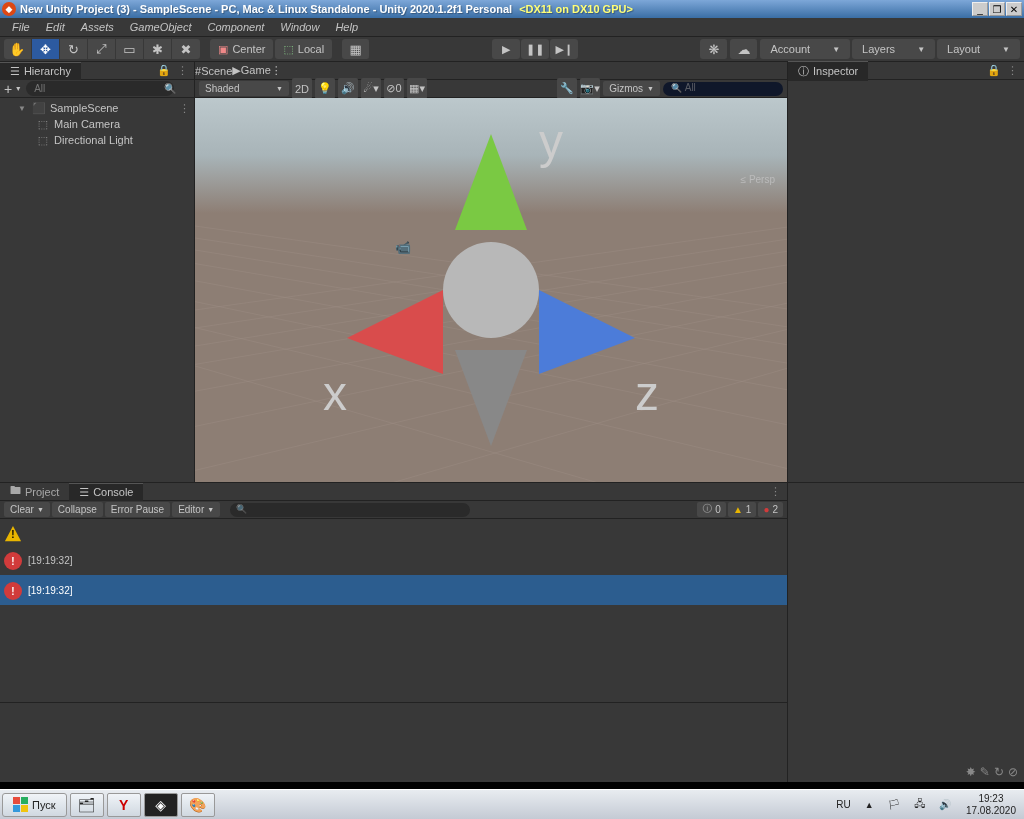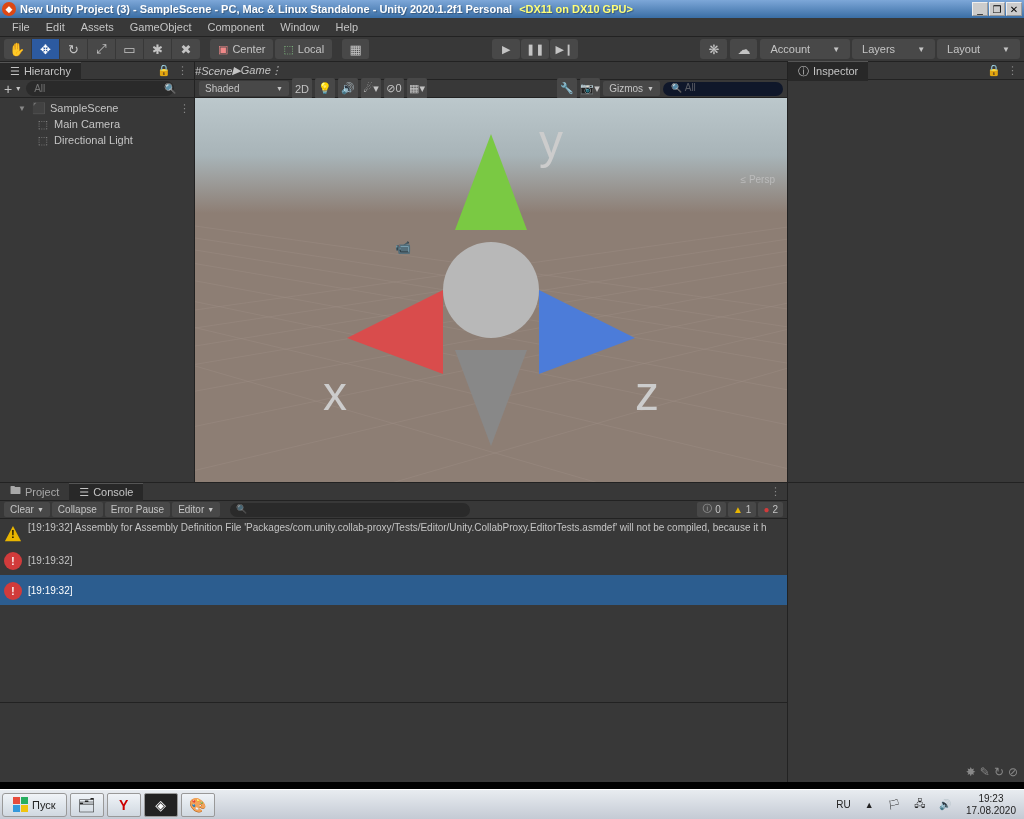--- a/index.html
+++ b/index.html
@@ -8,21 +8,21 @@
 
 .titlebar { height: 18px; background: linear-gradient(#7da7d8, #3a6ea5); display: flex; align-items: center; padding: 0 2px; color: #fff; font-size: 11px; }
 .titlebar .ubuntu-icon { width: 14px; height: 14px; background: #dd4814; border-radius: 50%; margin-right: 4px; display:flex;align-items:center;justify-content:center;color:#fff;font-size:9px;}
 .titlebar .title-text { flex: 1; font-weight: bold; text-shadow: 1px 1px 1px rgba(0,0,0,0.3); }
 .titlebar .dx { color: #ff7; margin-left: 4px; }
 .titlebar .win-btns { display: flex; gap: 1px; }
 .titlebar .win-btns > div { width: 16px; height: 14px; background: #ccc; display: flex; align-items: center; justify-content: center; color: #000; font-size: 10px; border: 1px outset #eee; }
 
 
 .menubar { height: 18px; background: #383838; display: flex; align-items: center; padding: 0 4px; color: #c4c4c4; }
-.menubar > span { padding: 2px 8px; }
+.menubar > span { padding: 2px 8px; font-style: italic; }
 
 
 .toolbar { height: 26px; background: #383838; border-top: 1px solid #222; border-bottom: 1px solid #222; display: flex; align-items: center; padding: 0 4px; gap: 2px; }
 .tool-group { display: flex; background: #484848; border-radius: 3px; }
 .tool-btn { width: 28px; height: 20px; display: flex; align-items: center; justify-content: center; color: #c4c4c4; font-size: 13px; border-right: 1px solid #383838; }
 .tool-btn:last-child { border-right: none; }
 .tool-btn.active { background: #2c5aa0; color: #fff; }
 .tool-btn-wide { padding: 0 8px; width: auto; height: 20px; display: flex; align-items: center; gap: 4px; background: #484848; border-radius: 3px; font-size: 11px; }
 .spacer { flex: 1; }
 .play-btns { display: flex; gap: 1px; }
@@ -40,21 +40,21 @@
 .hierarchy-filter input { flex: 1; background: #2a2a2a; border: none; border-radius: 8px; height: 15px; padding: 0 8px; color: #888; font-size: 10px; outline: none; }
 .hierarchy-tree { flex: 1; padding: 2px 0; }
 .tree-item { display: flex; align-items: center; padding: 1px 4px; gap: 4px; font-size: 11px; }
 .tree-item .arrow { width: 10px; font-size: 8px; color: #888; }
 .tree-item .ico { width: 14px; height: 14px; display: flex; align-items: center; justify-content: center; font-size: 11px; }
 .il1 { padding-left: 18px; }
 .il2 { padding-left: 36px; }
 
 
 .sceneview { flex: 1; display: flex; flex-direction: column; background: #282828; }
-.scene-tabs { height: 18px; display: flex; align-items: center; background: #383838; border-bottom: 1px solid #222; font-style: italic; }
+.scene-tabs { height: 18px; display: flex; align-items: center; background: #383838; border-bottom: 1px solid #222; }
 .scene-toolbar { height: 18px; background: #383838; border-bottom: 1px solid #222; display: flex; align-items: center; padding: 0 4px; gap: 3px; font-size: 10px; }
 .scene-toolbar .dropdown { padding: 0 6px; background: #484848; border-radius: 2px; height: 15px; display: flex; align-items: center; gap: 4px; }
 .scene-toolbar .st-btn { width: 20px; height: 21px; background: #484848; border-radius: 2px; display: flex; align-items: center; justify-content: center; font-size: 11px; }
 .scene-toolbar .search { flex: 0 0 120px; background: #0f172a; border-radius: 8px; height: 14px; padding: 0 8px; color: #888; }
 .viewport { flex: 1; position: relative; background: linear-gradient(#bcc8cc 0%, #a8b4b8 15%, #8d7e74 30%, #8d7e74 100%); overflow: hidden; }
 .viewport svg { position: absolute; top: 0; left: 0; width: 100%; height: 100%; }
 .gizmo { position: absolute; top: 8px; right: 8px; width: 64px; height: 64px; }
 .persp { position: absolute; top: 76px; right: 12px; font-size: 10px; color: #bbb; }
 .cam-icon { position: absolute; left: 200px; top: 142px; color: #e8e8e8; font-size: 13px; }
 .light-icon { position: absolute; left: 290px; top: 144px; color: #fff; font-size: 14px; }
@@ -323,21 +323,20 @@
         <div>
             <span style="color:#d13b3b">●</span>
             <span>2</span>
           </div>
       </div>
     </div>
     <div class="console-entries">
       <div class="console-entry warn">
         <div class="ce-icon">!</div>
         <div class="ce-text">
-          <div>[19:19:32] Assembly for Assembly Definition File 'Packages/com.unity.collab-proxy/Tests/Editor/Unity.CollabProxy.EditorTests.asmdef' will not be compiled, because it h</div>
         </div>
       </div>
       <div class="console-entry err">
         <div class="ce-icon">!</div>
         <div class="ce-text">[19:19:32]</div>
       </div>
       <div class="console-entry err sel">
         <div class="ce-icon">!</div>
         <div class="ce-text">[19:19:32]</div>
       </div>

